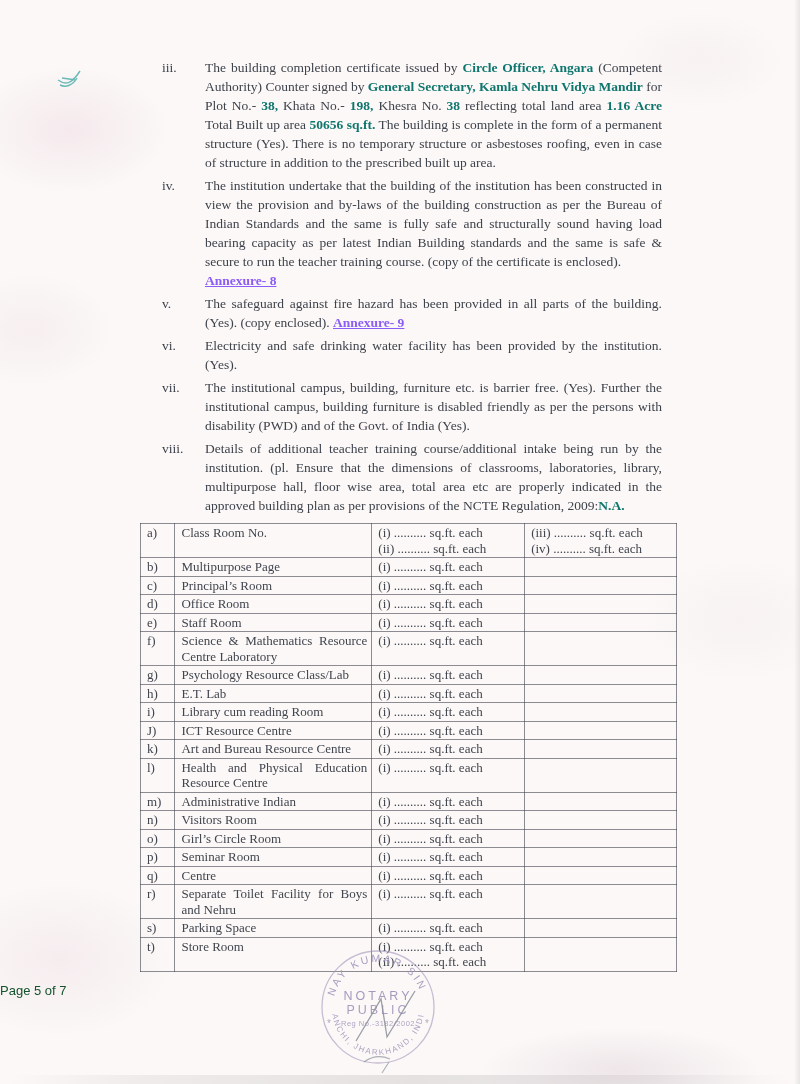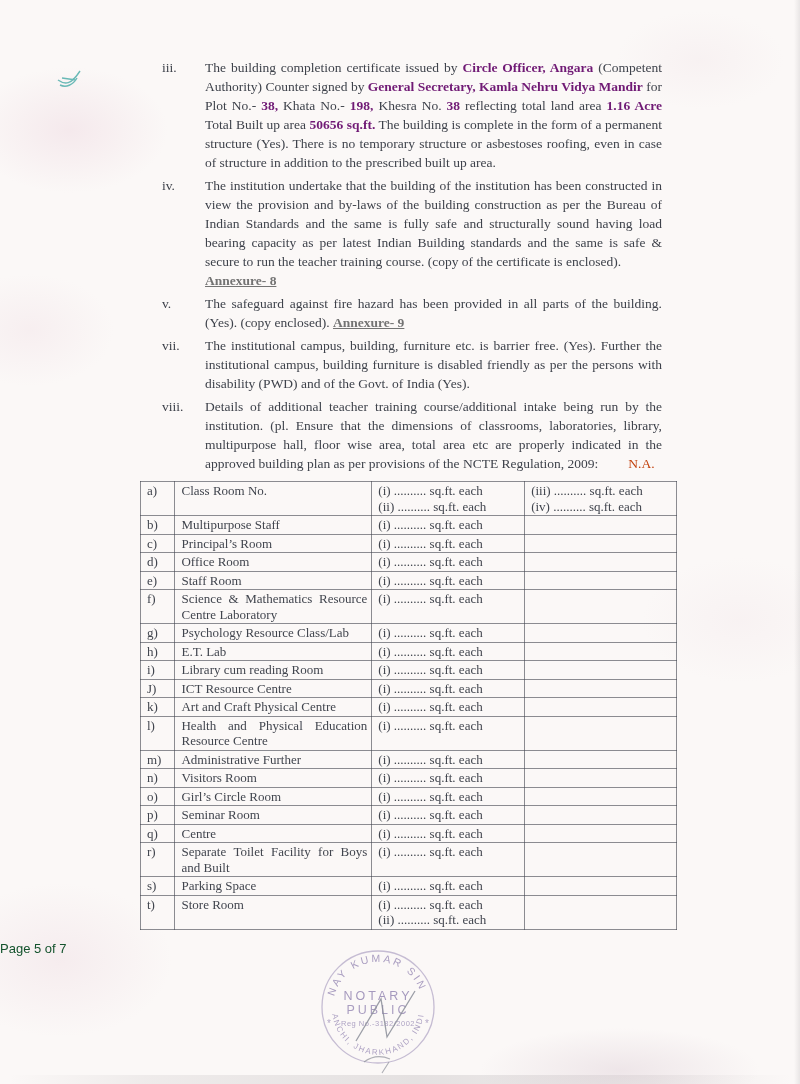--- a/index.html
+++ b/index.html
@@ -16,24 +16,24 @@
       #fbf8f7;
   }
   .edge-right{position:absolute;top:0;right:0;width:6px;height:100%;
     background:linear-gradient(90deg,rgba(120,118,122,0),rgba(120,118,122,.14));}
   .edge-bottom{position:absolute;left:0;bottom:0;width:100%;height:9px;
     background:linear-gradient(90deg,rgba(130,122,126,0) 1%,rgba(130,122,126,.10) 18%,rgba(110,104,110,.16) 52%,rgba(130,122,126,.10) 82%,rgba(130,122,126,0) 99%);}
   .doc{position:relative;padding-top:58px;color:#3e424b;}
   .item{position:relative;margin-left:205px;width:457px;margin-bottom:4px;
     font-size:13.5px;line-height:19px;text-align:justify;}
   .num{position:absolute;left:-43px;top:0;width:40px;text-align:left;}
-  b{color:#701a75;font-weight:bold;}
-  .ann{font-weight:bold;text-decoration:underline;color:#737373;}
+  b{color:#0f766e;font-weight:bold;}
+  .ann{font-weight:bold;text-decoration:underline;color:#8b5cf6;}
   .ann-block{display:block;text-align:left;}
-  .na{font-weight:normal;margin-left:30px;color:#c2410c;}
+  .na{font-weight:bold;color:#0f766e;}
   table.fac{margin:8px 0 0 140px;border-collapse:collapse;width:537px;
     font-size:13px;line-height:15.5px;color:#41454e;}
   table.fac td{border:1px solid rgba(70,73,82,.62);padding:1px 4px 1px 6px;vertical-align:top;}
   td.c-letter{width:24px;}
   td.c-name{width:192px;text-align:justify;}
   td.c-meas{width:148px;}
   td.c-extra{width:147px;}
   .footer{margin-top:11px;text-align:left;padding-right:110px;
     font-family:"Liberation Sans","DejaVu Sans",sans-serif;font-size:13px;color:#14532d;}
   .check-svg{position:absolute;left:48px;top:58px;}
@@ -57,20 +57,24 @@
     <div class="num">iv.</div>
     <span>The institution undertake that the building of the institution has been constructed in view the provision and by-laws of the building construction as per the Bureau of Indian Standards and the same is fully safe and structurally sound having load bearing capacity as per latest Indian Building standards and the same is safe &amp; secure to run the teacher training course. (copy of the certificate is enclosed).</span>
     <span class="ann ann-block">Annexure- 8</span>
   </div>
 
   <div class="item">
     <div class="num">v.</div>
     <span>The safeguard against fire hazard has been provided in all parts of the building. (Yes). (copy enclosed). </span><span class="ann">Annexure- 9</span>
   </div>
 
+  <div class="item">
+    <div class="num">vi.</div>
+    <span>Electricity and safe drinking water facility has been provided by the institution. (Yes).</span>
+  </div>
 
   <div class="item">
     <div class="num">vii.</div>
     <span>The institutional campus, building, furniture etc. is barrier free. (Yes). Further the institutional campus, building furniture is disabled friendly as per the persons with disability (PWD) and of the Govt. of India (Yes).</span>
   </div>
 
   <div class="item">
     <div class="num">viii.</div>
     <span>Details of additional teacher training course/additional intake being run by the institution. (pl. Ensure that the dimensions of classrooms, laboratories, library, multipurpose hall, floor wise area, total area etc are properly indicated in the approved building plan as per provisions of the NCTE Regulation, 2009:</span><span class="na">N.A.</span>
   </div>
@@ -85,21 +89,21 @@
             <div>(ii) .......... sq.ft. each</div>
           </td>
     <td class="c-extra">
             <div>(iii) .......... sq.ft. each</div>
             <div>(iv) .......... sq.ft. each</div>
           </td>
   </tr>
 
   <tr>
     <td class="c-letter">b)</td>
-    <td class="c-name">Multipurpose Staff</td>
+    <td class="c-name">Multipurpose Page</td>
     <td class="c-meas">
             <div>(i) .......... sq.ft. each</div>
           </td>
     <td class="c-extra"></td>
   </tr>
 
   <tr>
     <td class="c-letter">c)</td>
     <td class="c-name">Principal’s Room</td>
     <td class="c-meas">
@@ -166,39 +170,39 @@
     <td class="c-letter">J)</td>
     <td class="c-name">ICT Resource Centre</td>
     <td class="c-meas">
             <div>(i) .......... sq.ft. each</div>
           </td>
     <td class="c-extra"></td>
   </tr>
 
   <tr>
     <td class="c-letter">k)</td>
-    <td class="c-name">Art and Craft Physical Centre</td>
+    <td class="c-name">Art and Bureau Resource Centre</td>
     <td class="c-meas">
             <div>(i) .......... sq.ft. each</div>
           </td>
     <td class="c-extra"></td>
   </tr>
 
   <tr>
     <td class="c-letter">l)</td>
     <td class="c-name">Health and Physical Education Resource Centre</td>
     <td class="c-meas">
             <div>(i) .......... sq.ft. each</div>
           </td>
     <td class="c-extra"></td>
   </tr>
 
   <tr>
     <td class="c-letter">m)</td>
-    <td class="c-name">Administrative Further</td>
+    <td class="c-name">Administrative Indian</td>
     <td class="c-meas">
             <div>(i) .......... sq.ft. each</div>
           </td>
     <td class="c-extra"></td>
   </tr>
 
   <tr>
     <td class="c-letter">n)</td>
     <td class="c-name">Visitors Room</td>
     <td class="c-meas">
@@ -229,21 +233,21 @@
     <td class="c-letter">q)</td>
     <td class="c-name">Centre</td>
     <td class="c-meas">
             <div>(i) .......... sq.ft. each</div>
           </td>
     <td class="c-extra"></td>
   </tr>
 
   <tr>
     <td class="c-letter">r)</td>
-    <td class="c-name">Separate Toilet Facility for Boys and Built</td>
+    <td class="c-name">Separate Toilet Facility for Boys and Nehru</td>
     <td class="c-meas">
             <div>(i) .......... sq.ft. each</div>
           </td>
     <td class="c-extra"></td>
   </tr>
 
   <tr>
     <td class="c-letter">s)</td>
     <td class="c-name">Parking Space</td>
     <td class="c-meas">

